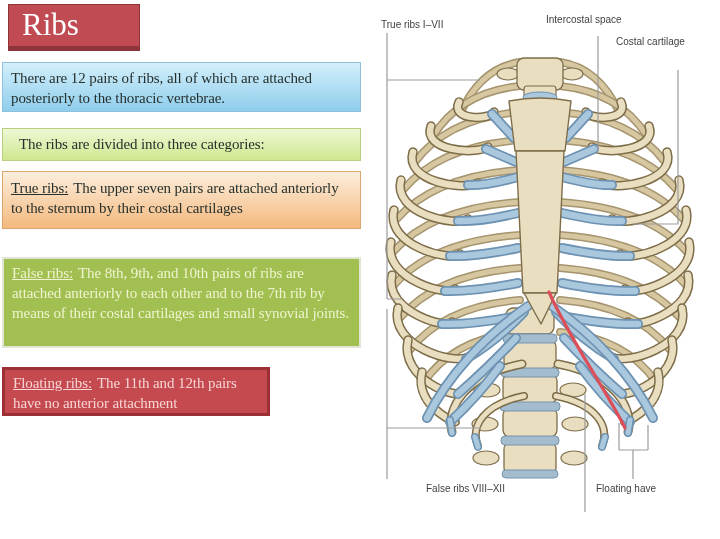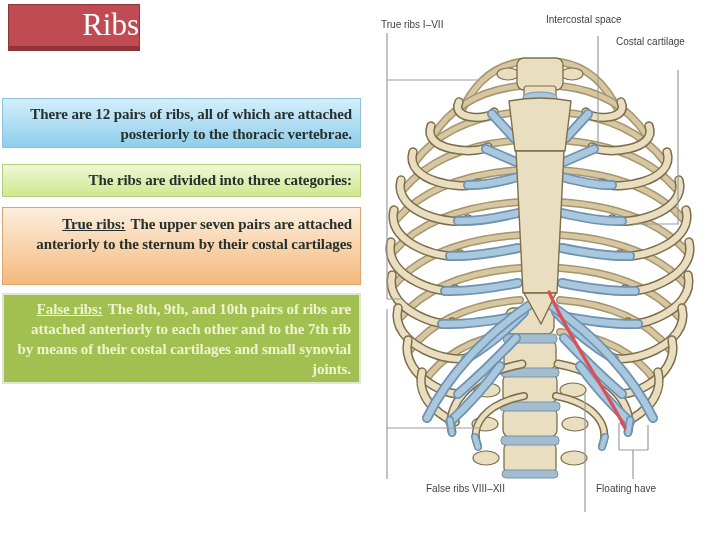--- a/index.html
+++ b/index.html
@@ -1,32 +1,32 @@
 <!DOCTYPE html>
 <html style="--title-bg: #c04b52; --title-edge: #8e353c; --title-text: #ffffff; --intro-top: #d3effb; --intro-bottom: #8fcdec; --intro-border: #8fc2da; --categories-top: #eef8d5; --categories-bottom: #d0e78f; --categories-border: #b7cf7c; --true-top: #fceedd; --true-bottom: #f4b97e; --true-border: #dba66b; --false-bg: #a2c052; --false-border: #e0e5d4; --false-text: #f0f3cf; --floating-bg: #c54a4f; --floating-border: #9c3036; --floating-text: #f7d5d5; --body-text: #26302c; --label-text: #3f3f3f;"><head>
 <meta charset="utf-8">
 <style>
   html,body{margin:0;padding:0;background:#fff;}
   .slide{position:relative;width:720px;height:539px;background:#ffffff;overflow:hidden;
-         font-family:"Liberation Serif", serif;text-align:right;}
+         font-family:"Liberation Serif", serif;}
   .title-box{position:absolute;left:8px;top:4px;width:132px;height:47px;
     background:var(--title-bg);border:1px solid var(--title-edge);
     border-bottom:5px solid var(--title-edge);box-sizing:border-box;
     color:var(--title-text);font-size:31px;line-height:40px;padding-left:13px;}
   .box{position:absolute;left:2px;width:359px;box-sizing:border-box;
-    font-size:15px;font-weight:bold;line-height:20px;color:var(--body-text);
-    letter-spacing:-0.1px;margin-top:36px;}
+    font-size:15px;font-weight:normal;line-height:20px;color:var(--body-text);
+    letter-spacing:-0.1px;}
   .box .hd{text-decoration:underline;margin-right:5px;}
   .box.intro{top:62px;height:50px;padding:5px 8px;
     background:linear-gradient(to bottom,var(--intro-top),var(--intro-bottom));
     border:1px solid var(--intro-border);}
-  .box.categories{top:128px;height:33px;padding:5px 8px;
+  .box.categories{top:128px;height:33px;padding:5px 16px;
     background:linear-gradient(to bottom,var(--categories-top),var(--categories-bottom));
     border:1px solid var(--categories-border);}
-  .box.true-ribs{top:171px;height:78px;padding:6px 8px;
+  .box.true-ribs{top:171px;height:58px;padding:6px 8px;
     background:linear-gradient(to bottom,var(--true-top),var(--true-bottom));
     border:1px solid var(--true-border);}
   .box.false-ribs{top:257px;height:91px;padding:4px 8px;
     background:var(--false-bg);border:2px solid var(--false-border);
     color:var(--false-text);}
   .box.floating-ribs{top:367px;height:49px;width:268px;padding:3px 8px;
     background:var(--floating-bg);border:3px solid var(--floating-border);
     color:var(--floating-text);}
   #ribcage-svg{position:absolute;left:370px;top:0;width:350px;height:539px;}
   .fig-label{position:absolute;font-family:"Liberation Sans", sans-serif;
@@ -56,20 +56,23 @@
   </div>
 
   <div class="box true-ribs">
     <span class="hd">True ribs:</span><span>The upper seven pairs are attached anteriorly to the sternum by their costal cartilages</span>
   </div>
 
   <div class="box false-ribs">
     <span class="hd">False ribs:</span><span>The 8th, 9th, and 10th pairs of ribs are attached anteriorly to each other and to the 7th rib by means of their costal cartilages and small synovial joints.</span>
   </div>
 
+  <div class="box floating-ribs">
+    <span class="hd">Floating ribs:</span><span>The 11th and 12th pairs have no anterior attachment</span>
+  </div>
 
   <svg id="ribcage-svg" viewBox="370 0 350 539" xmlns="http://www.w3.org/2000/svg">
       <path d="M520 62 Q480.96 68 461 112" fill="none" stroke="#a5946e" stroke-width="8" stroke-linecap="round" stroke-linejoin="round"></path>
       <path d="M520 62 Q480.96 68 461 112" fill="none" stroke="#d6c7a0" stroke-width="5" stroke-linecap="round" stroke-linejoin="round"></path>
       <path d="M520 86 Q460.8 92 433 136" fill="none" stroke="#a5946e" stroke-width="8" stroke-linecap="round" stroke-linejoin="round"></path>
       <path d="M520 86 Q460.8 92 433 136" fill="none" stroke="#d6c7a0" stroke-width="5" stroke-linecap="round" stroke-linejoin="round"></path>
       <path d="M520 112 Q447.84000000000003 118 415 162" fill="none" stroke="#a5946e" stroke-width="8" stroke-linecap="round" stroke-linejoin="round"></path>
       <path d="M520 112 Q447.84000000000003 118 415 162" fill="none" stroke="#d6c7a0" stroke-width="5" stroke-linecap="round" stroke-linejoin="round"></path>
       <path d="M520 140 Q439.2 146 403 190" fill="none" stroke="#a5946e" stroke-width="8" stroke-linecap="round" stroke-linejoin="round"></path>
       <path d="M520 140 Q439.2 146 403 190" fill="none" stroke="#d6c7a0" stroke-width="5" stroke-linecap="round" stroke-linejoin="round"></path>

